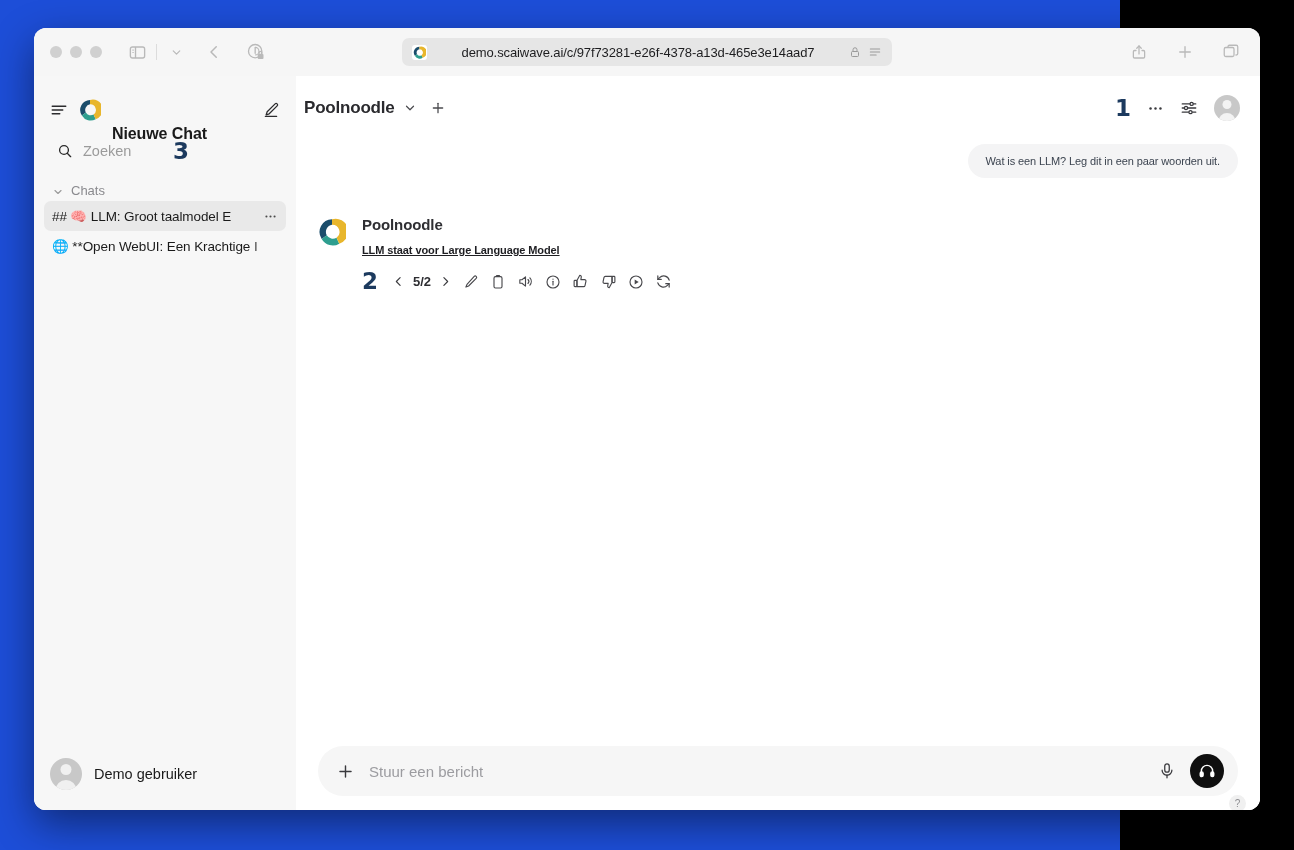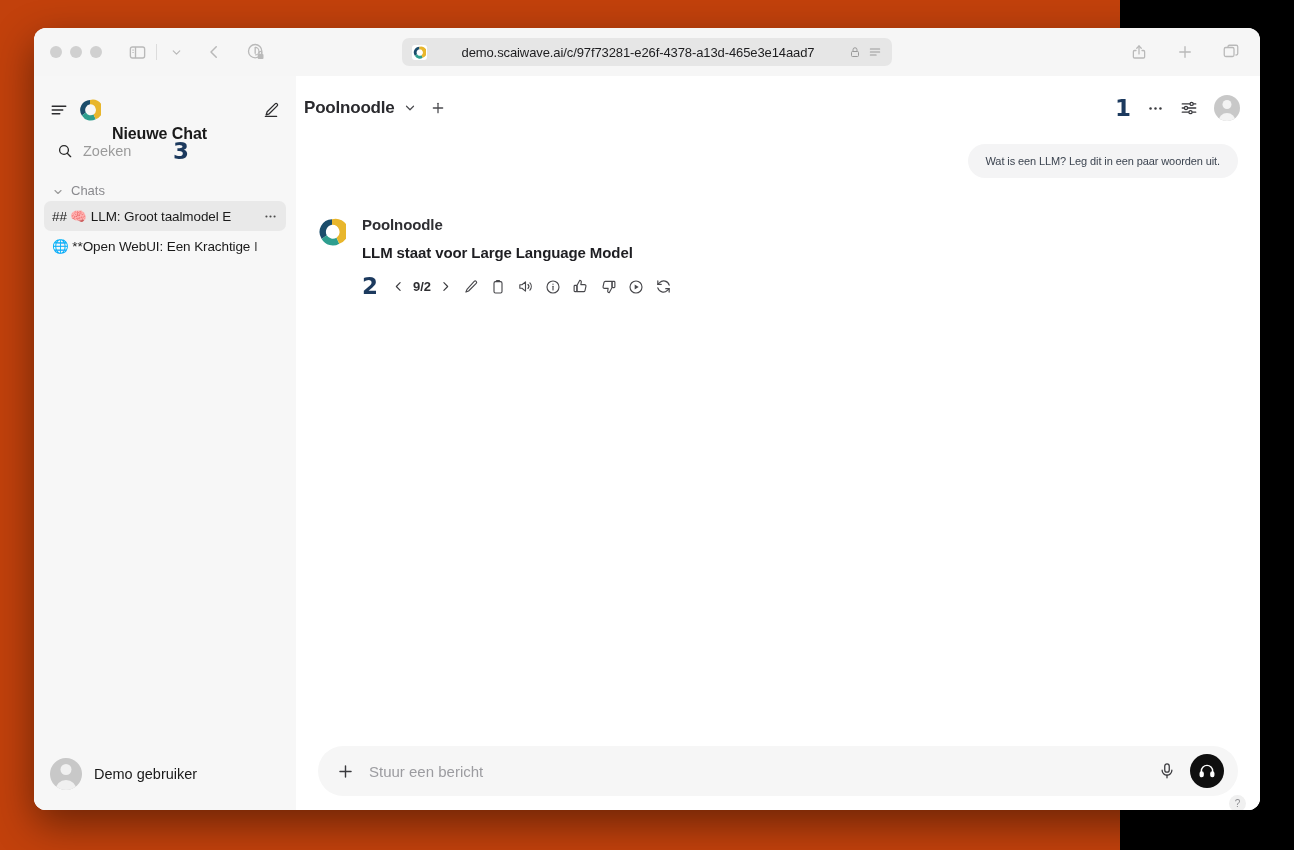--- a/index.html
+++ b/index.html
@@ -6,21 +6,21 @@
   html, body {
     width: 1294px; height: 850px;
     background: #000000;
     font-family: "Liberation Sans", sans-serif;
     overflow: hidden;
   }
 
   .desktop {
     position: relative;
     width: 1120px; height: 850px;
-    background: #c2410c;
+    background: #1d4ed8;
   }
 
   
   .browser-window {
     position: absolute;
     left: 34px; top: 28px;
     width: 1226px; height: 782px;
     background: #ffffff;
     border-radius: 12px;
     overflow: hidden;
@@ -257,23 +257,24 @@
     gap: 16px;
     margin-top: 38px;
   }
   .assistant-avatar { width: 28px; height: 28px; flex: 0 0 auto; margin-top: 2px; }
   .assistant-body { flex: 1 1 auto; }
   .assistant-name {
     font-size: 15px; font-weight: 700; color: #2f2f33;
     letter-spacing: -0.1px;
   }
   .assistant-heading {
-    font-size: 15px; font-weight: 700; color: #1e1e22;
+    font-size: 11px; font-weight: 700; color: #1e1e22;
     margin-top: 11px;
     letter-spacing: -0.1px;
+    text-decoration: underline;
   }
   .assistant-text {
     font-size: 15px; color: #3f4650;
     margin-top: 12px;
     letter-spacing: -0.1px;
   }
 
   .msg-actions {
     display: flex; align-items: center;
     gap: 11px;
@@ -558,21 +559,21 @@
 
               <div class="msg-actions">
                 <span class="anno">2</span>
 
                 <span class="pager">
                   <span class="act-icon">
                     <svg width="13" height="13" viewBox="0 0 24 24" fill="none" stroke="currentColor" stroke-width="2.1" stroke-linecap="round" stroke-linejoin="round">
                       <polyline points="15 5 8 12 15 19"></polyline>
                     </svg>
                   </span>
-                  <span class="pager-count">9/2</span>
+                  <span class="pager-count">5/2</span>
                   <span class="act-icon">
                     <svg width="13" height="13" viewBox="0 0 24 24" fill="none" stroke="currentColor" stroke-width="2.1" stroke-linecap="round" stroke-linejoin="round">
                       <polyline points="9 5 16 12 9 19"></polyline>
                     </svg>
                   </span>
                 </span>
 
                 <span class="act-icon">
                   <svg width="16" height="16" viewBox="0 0 24 24" fill="none" stroke="currentColor" stroke-width="1.7" stroke-linecap="round" stroke-linejoin="round">
                     <path d="M16.8 3.6 a2.1 2.1 0 0 1 3 3 L8.4 18 4.4 19.6 6 15.6 Z"></path>

